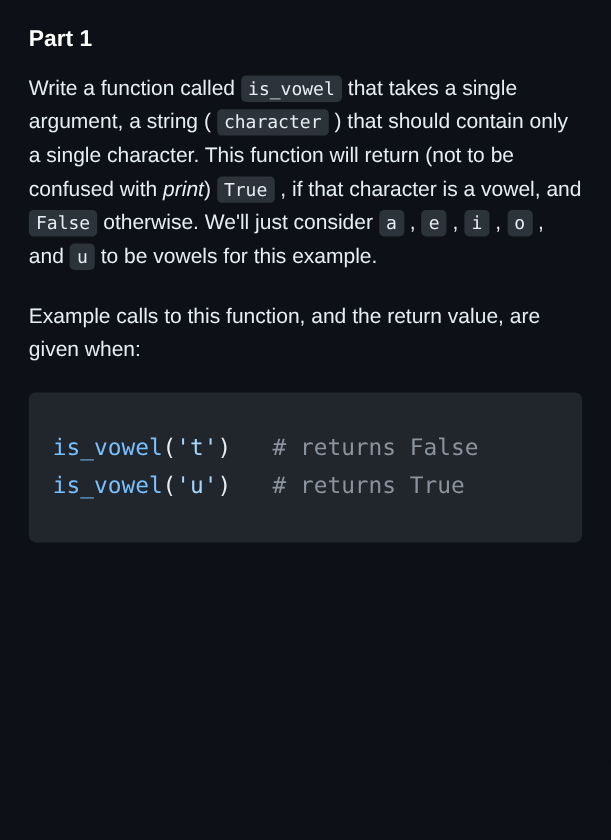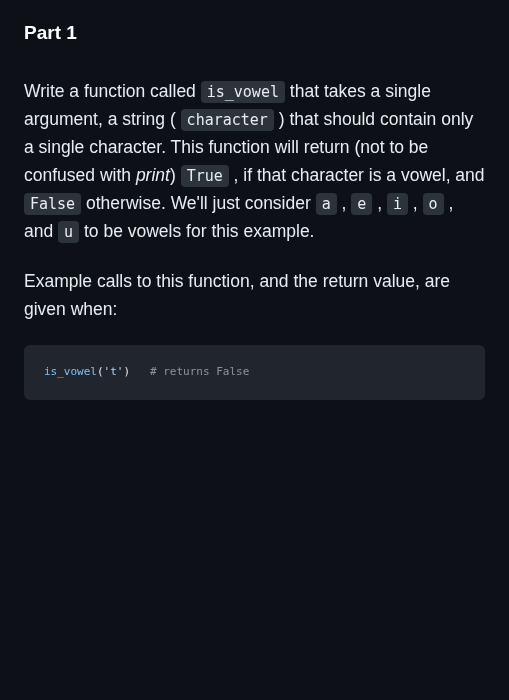--- a/index.html
+++ b/index.html
@@ -16,45 +16,45 @@
       padding: 22px 24px;
       overflow: hidden;
     }
     .container {
       width: 100%;
     }
     h2 {
       font-size: 19px;
       font-weight: 700;
       color: #ffffff;
-      margin-bottom: 33px;
+      margin-bottom: 15px;
     }
     p {
       font-size: 17.5px;
       line-height: 1.6;
       color: #e6edf3;
       margin-bottom: 22px;
     }
     .code-inline {
       font-family: ui-monospace, SFMono-Regular, "SF Mono", Menlo, Consolas, monospace;
       background: #2d333b;
       padding: 2px 6px;
       border-radius: 4px;
       font-size: 15px;
       color: #e6edf3;
     }
     em {
     }
     .code-block {
       background: #21262d;
       border-radius: 6px;
-      padding: 18px 20px;
+      padding: 30px 20px;
       margin-bottom: 22px;
       font-family: ui-monospace, SFMono-Regular, "SF Mono", Menlo, Consolas, monospace;
-      font-size: 11px;
+      font-size: 19px;
       line-height: 1.7;
     }
     .code-line {
       white-space: pre;
     }
     .fn {
       color: #79c0ff;
     }
     .paren {
       color: #e6edf3;
@@ -74,16 +74,17 @@
   <h2>Part 1</h2>
 
   <p>
     <span>Write a function called </span><span class="code-inline">is_vowel</span><span> that takes a single argument, a string ( </span><span class="code-inline">character</span><span> ) that should contain only a single character. This function will return (not to be confused with </span><em>print</em><span>) </span><span class="code-inline">True</span><span> , if that character is a vowel, and </span><span class="code-inline">False</span><span> otherwise. We'll just consider </span><span class="code-inline">a</span><span> , </span><span class="code-inline">e</span><span> , </span><span class="code-inline">i</span><span> , </span><span class="code-inline">o</span><span> , and </span><span class="code-inline">u</span><span> to be vowels for this example.</span>
   </p>
 
   <p>Example calls to this function, and the return value, are given when:</p>
 
   <div class="code-block">
     <div class="code-line"><span class="fn">is_vowel</span><span class="paren">(</span><span class="str">'t'</span><span class="paren">)</span><span>   </span><span class="comment"># returns False</span></div>
+    <div class="code-line"><span class="fn">is_vowel</span><span class="paren">(</span><span class="str">'u'</span><span class="paren">)</span><span>   </span><span class="comment"># returns True</span></div>
   </div>
 
 
 </div>
 
 </body></html>

